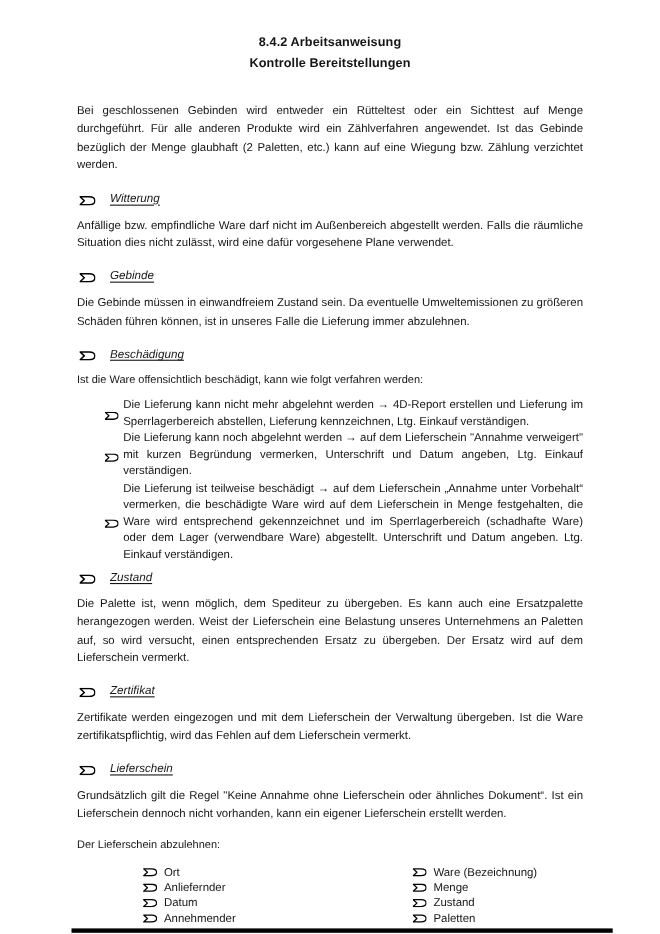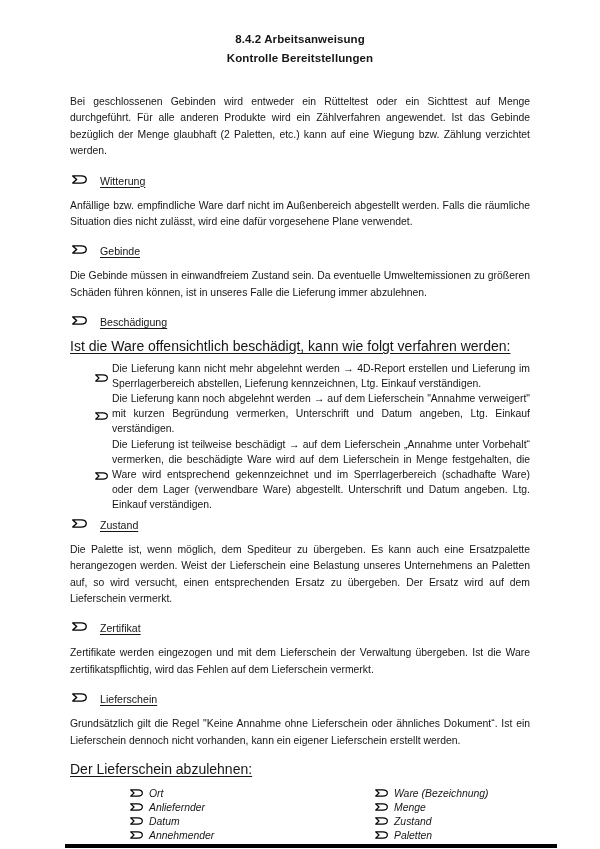--- a/index.html
+++ b/index.html
@@ -25,54 +25,53 @@
     letter-spacing: 0.1px;
   }
   p.body {
     font-size: 10.4px;
     line-height: 16.4px;
     text-align: justify;
   }
   .intro { margin-top: 26px; }
   .sec-head {
     display: flex;
-    align-items: flex-start;
+    align-items: flex-end;
     margin-top: 15px;
     padding-left: 2px;
+    font-style: italic;
   }
   .sec-head .bullet { flex: 0 0 auto; margin-right: 13px; }
   .sec-head .label {
     font-size: 10.6px;
     text-decoration: underline;
     text-underline-offset: 2px;
   }
   .after-head { margin-top: 11px; }
   .underline-line {
-    font-size: 14px;
+    font-size: 10px;
     line-height: 16.4px;
-    text-decoration: underline;
     text-underline-offset: 2px;
     margin-top: 10px;
   }
   .sub-list { margin-top: 6px; padding-left: 25px; }
   .sub-item { display: flex; align-items: center; }
   .sub-item .bullet { flex: 0 0 auto; margin: 3.5px 4px 0 0; }
   .sub-item .text {
     font-size: 10.4px;
     line-height: 15.2px;
     text-align: justify;
     flex: 1 1 auto;
   }
   .dn-title { margin-top: 12px; }
   .dn-columns {
     margin-top: 9px;
     display: grid;
     grid-template-columns: 245px 1fr;
     padding-left: 60px;
-    font-style: italic;
   }
   .dn-col { display: flex; flex-direction: column; }
   .dn-item { display: flex; align-items: center; height: 14px; }
   .dn-item .bullet { flex: 0 0 auto; margin-right: 6px; }
   .dn-item .label { font-size: 10.4px; }
   .bottom-bar {
     position: absolute;
     left: 65px;
     bottom: 1px;
     width: 492px;

